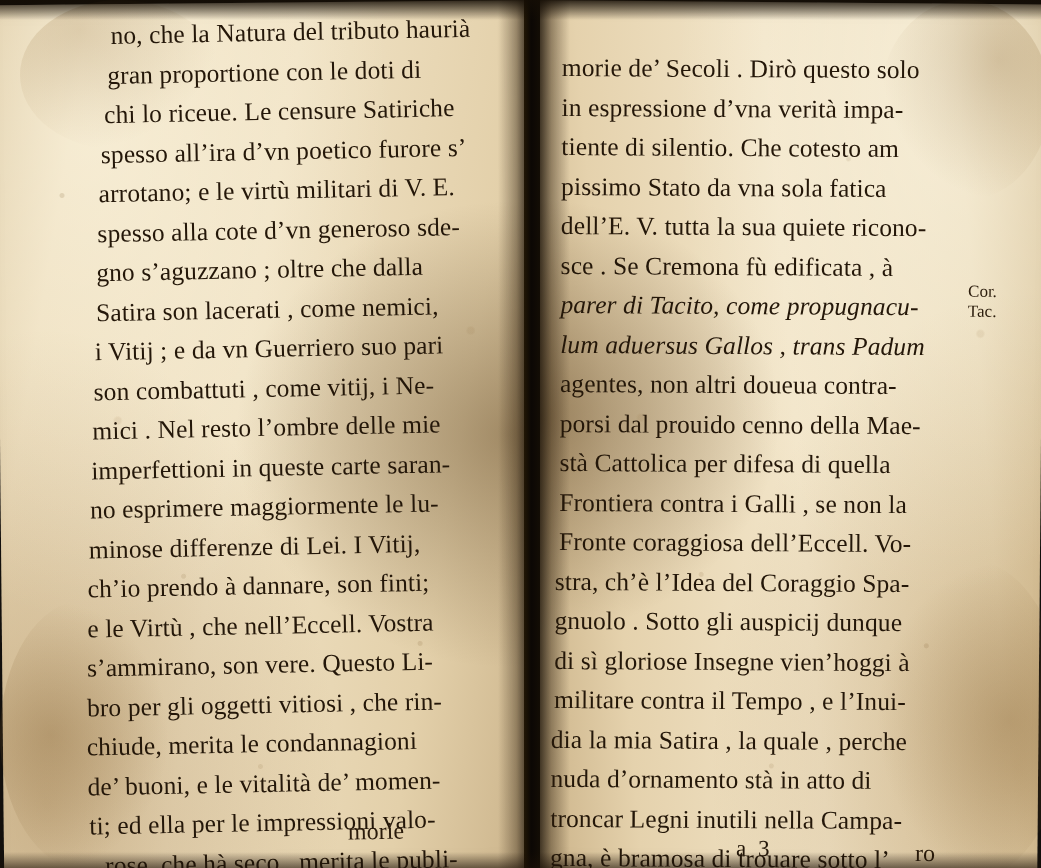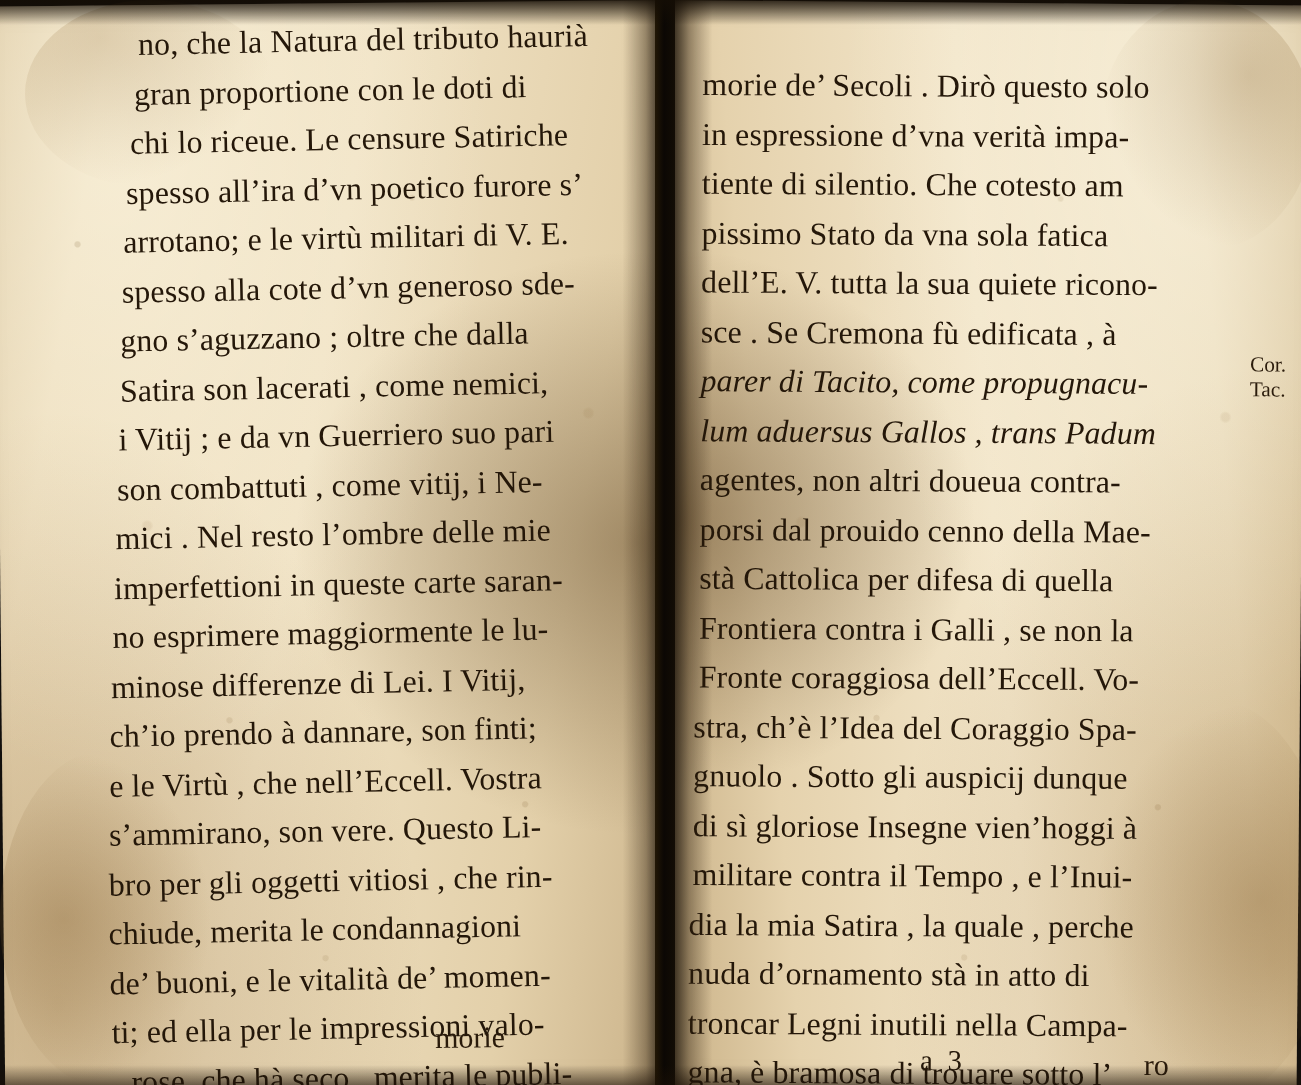--- a/index.html
+++ b/index.html
@@ -174,21 +174,21 @@
   #margin-note {
     position: absolute;
     left: 968px;
     top: 282px;
     width: 66px;
     font-size: 17px;
     line-height: 20px;
     color: #2b1c0c;
     transform: rotate(0.6deg);
   }
-  #margin-note .mn-line { display: block; white-space: nowrap; margin-left: 32px; }
+  #margin-note .mn-line { display: block; white-space: nowrap; }
 
   
   #signature {
     position: absolute;
     left: 736px;
     top: 836px;
     font-size: 23px;
     color: #241709;
     letter-spacing: 3px;
     transform: rotate(0.4deg);

